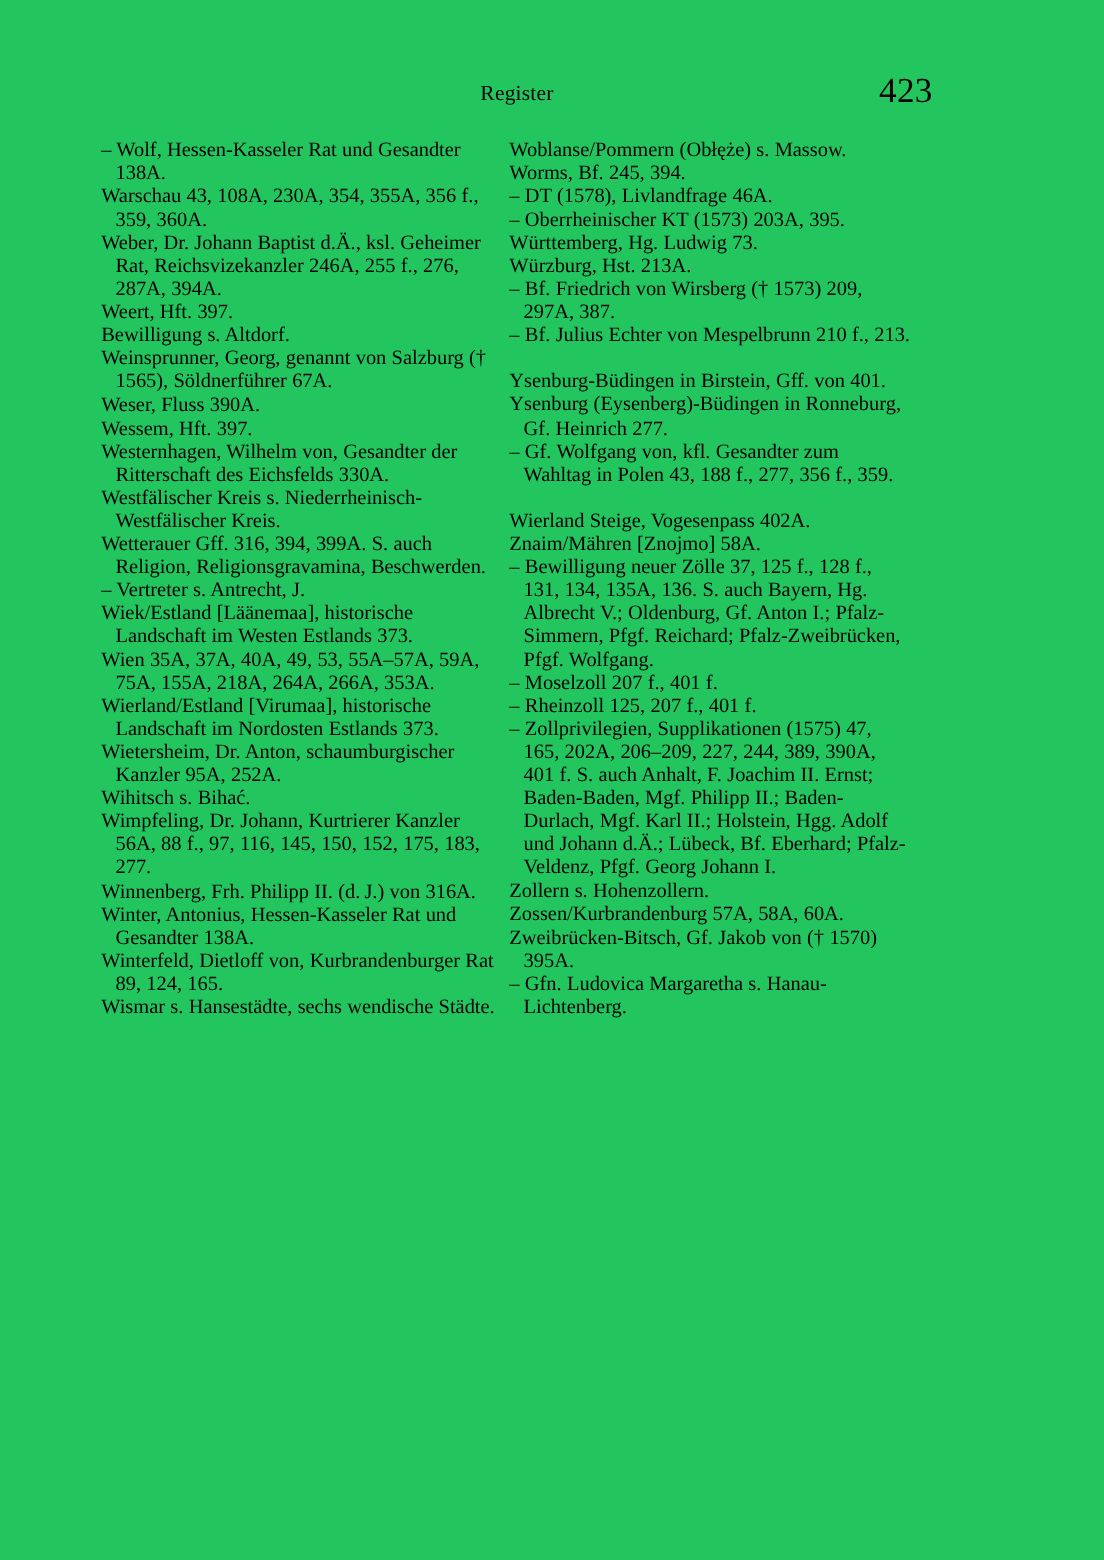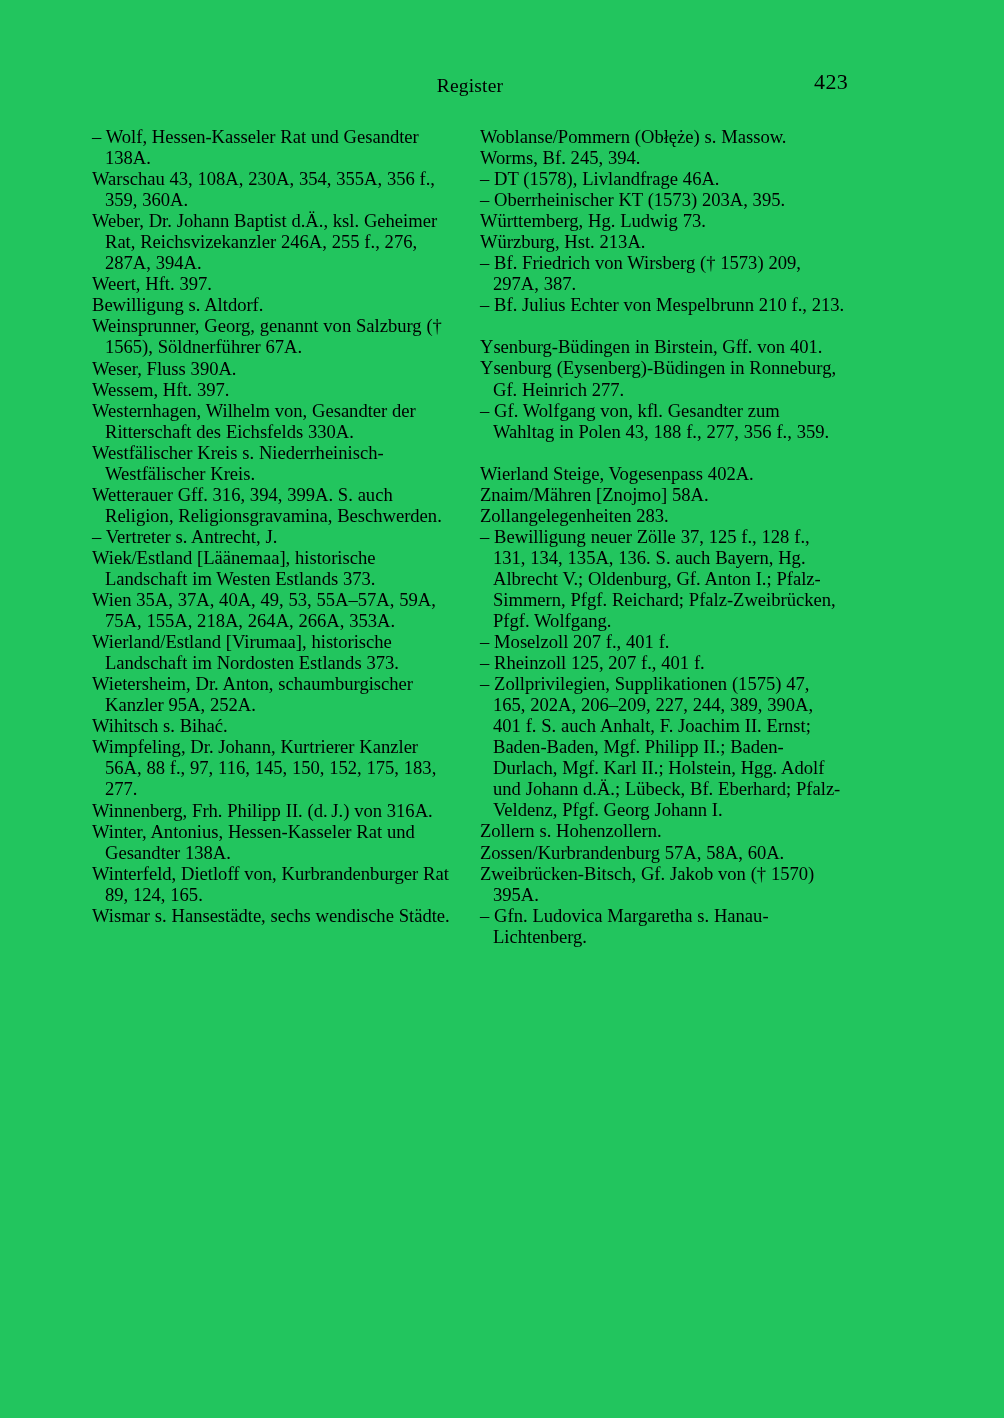--- a/index.html
+++ b/index.html
@@ -37,39 +37,39 @@
     width: 100%;
     text-align: center;
     font-size: 19.5px;
     line-height: 24px;
     letter-spacing: 0.2px;
   }
   .running-head-folio {
     position: absolute;
     right: 0;
     top: -9px;
-    font-size: 22px;
+    font-size: 32px;
     line-height: 34px;
     letter-spacing: 0.3px;
     text-align: right;
   }
 
   
   .columns {
     position: absolute;
     top: 126px;
     left: 92px;
     width: 800px;
     display: flex;
     gap: 0;
   }
   .column {
     width: 365px;
   }
-  .column-left  { margin-right: 23px; font-family: Liberation Serif, serif; }
+  .column-left  { margin-right: 6px; font-family: Liberation Serif, serif; }
 
   .entry {
     font-size: 18.6px;
     line-height: 21.05px;
     padding-left: 13px;
     text-indent: -13px;
     margin: 0;
     letter-spacing: -0.02px;
     word-spacing: 0.2px;
   }
@@ -126,21 +126,20 @@
         <p class="entry">Würzburg, Hst.  213A.</p>
         <p class="entry sub">– Bf. Friedrich von Wirsberg († 1573)  209, 297A, 387.</p>
         <p class="entry sub">– Bf. Julius Echter von Mespelbrunn  210 f., 213.</p>
         <div class="gap"></div>
         <p class="entry">Ysenburg-Büdingen in Birstein, Gff. von 401.</p>
         <p class="entry">Ysenburg (Eysenberg)-Büdingen in Ronneburg, Gf. Heinrich  277.</p>
         <p class="entry sub">– Gf. Wolfgang von, kfl. Gesandter zum Wahltag in Polen  43, 188 f., 277, 356 f., 359.</p>
         <div class="gap"></div>
         <p class="entry">Wierland Steige, Vogesenpass  402A.</p>
         <p class="entry">Znaim/Mähren [Znojmo]  58A.</p>
-        <p class="entry">Zollangelegenheiten  283.</p>
         <p class="entry sub">– Bewilligung neuer Zölle  37, 125 f., 128 f., 131, 134, 135A, 136.  S. auch Bayern, Hg. Albrecht V.; Oldenburg, Gf. Anton I.; Pfalz-Simmern, Pfgf. Reichard; Pfalz-Zweibrücken, Pfgf. Wolfgang.</p>
         <p class="entry sub">– Moselzoll  207 f., 401 f.</p>
         <p class="entry sub">– Rheinzoll  125, 207 f., 401 f.</p>
         <p class="entry sub">– Zollprivilegien, Supplikationen (1575)  47, 165, 202A, 206–209, 227, 244, 389, 390A, 401 f.  S. auch Anhalt, F. Joachim II. Ernst; Baden-Baden, Mgf. Philipp II.; Baden-Durlach, Mgf. Karl II.; Holstein, Hgg. Adolf und Johann d.Ä.; Lübeck, Bf. Eberhard; Pfalz-Veldenz, Pfgf. Georg Johann I.</p>
         <p class="entry">Zollern s. Hohenzollern.</p>
         <p class="entry">Zossen/Kurbrandenburg  57A, 58A, 60A.</p>
         <p class="entry">Zweibrücken-Bitsch, Gf. Jakob von († 1570) 395A.</p>
         <p class="entry sub">– Gfn. Ludovica Margaretha s. Hanau-Lichtenberg.</p>
       </div>
   </div>

